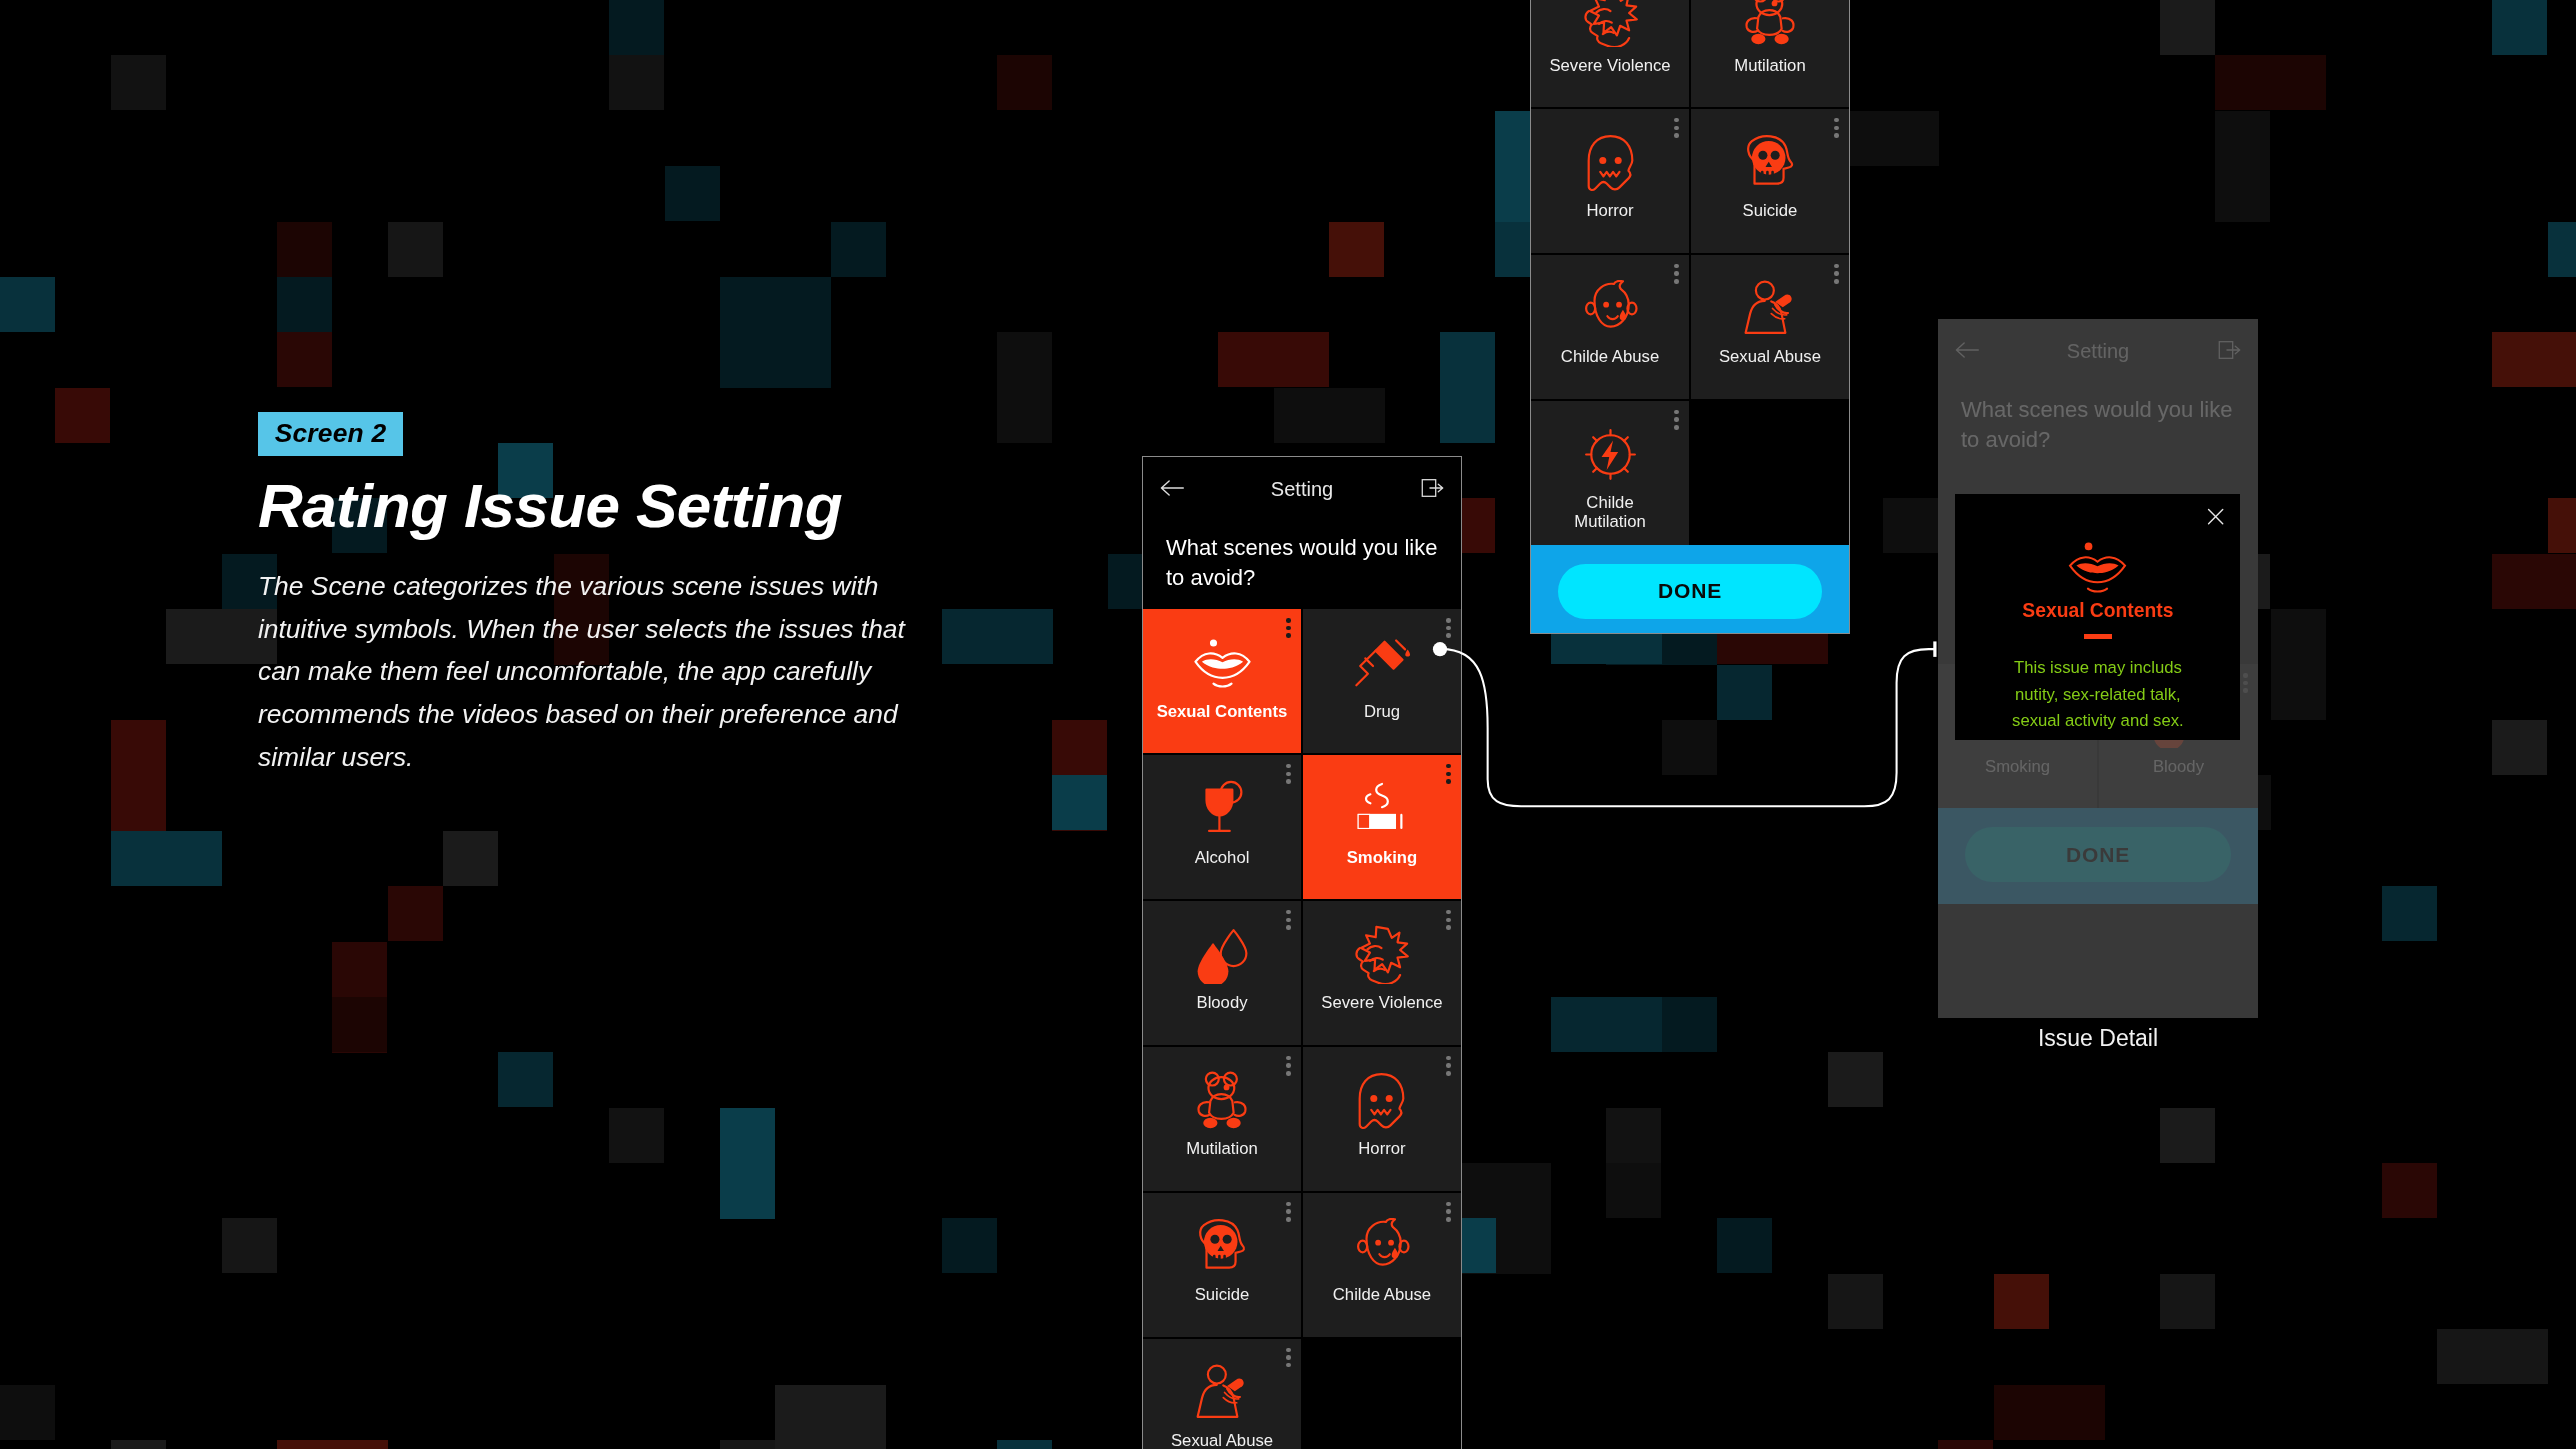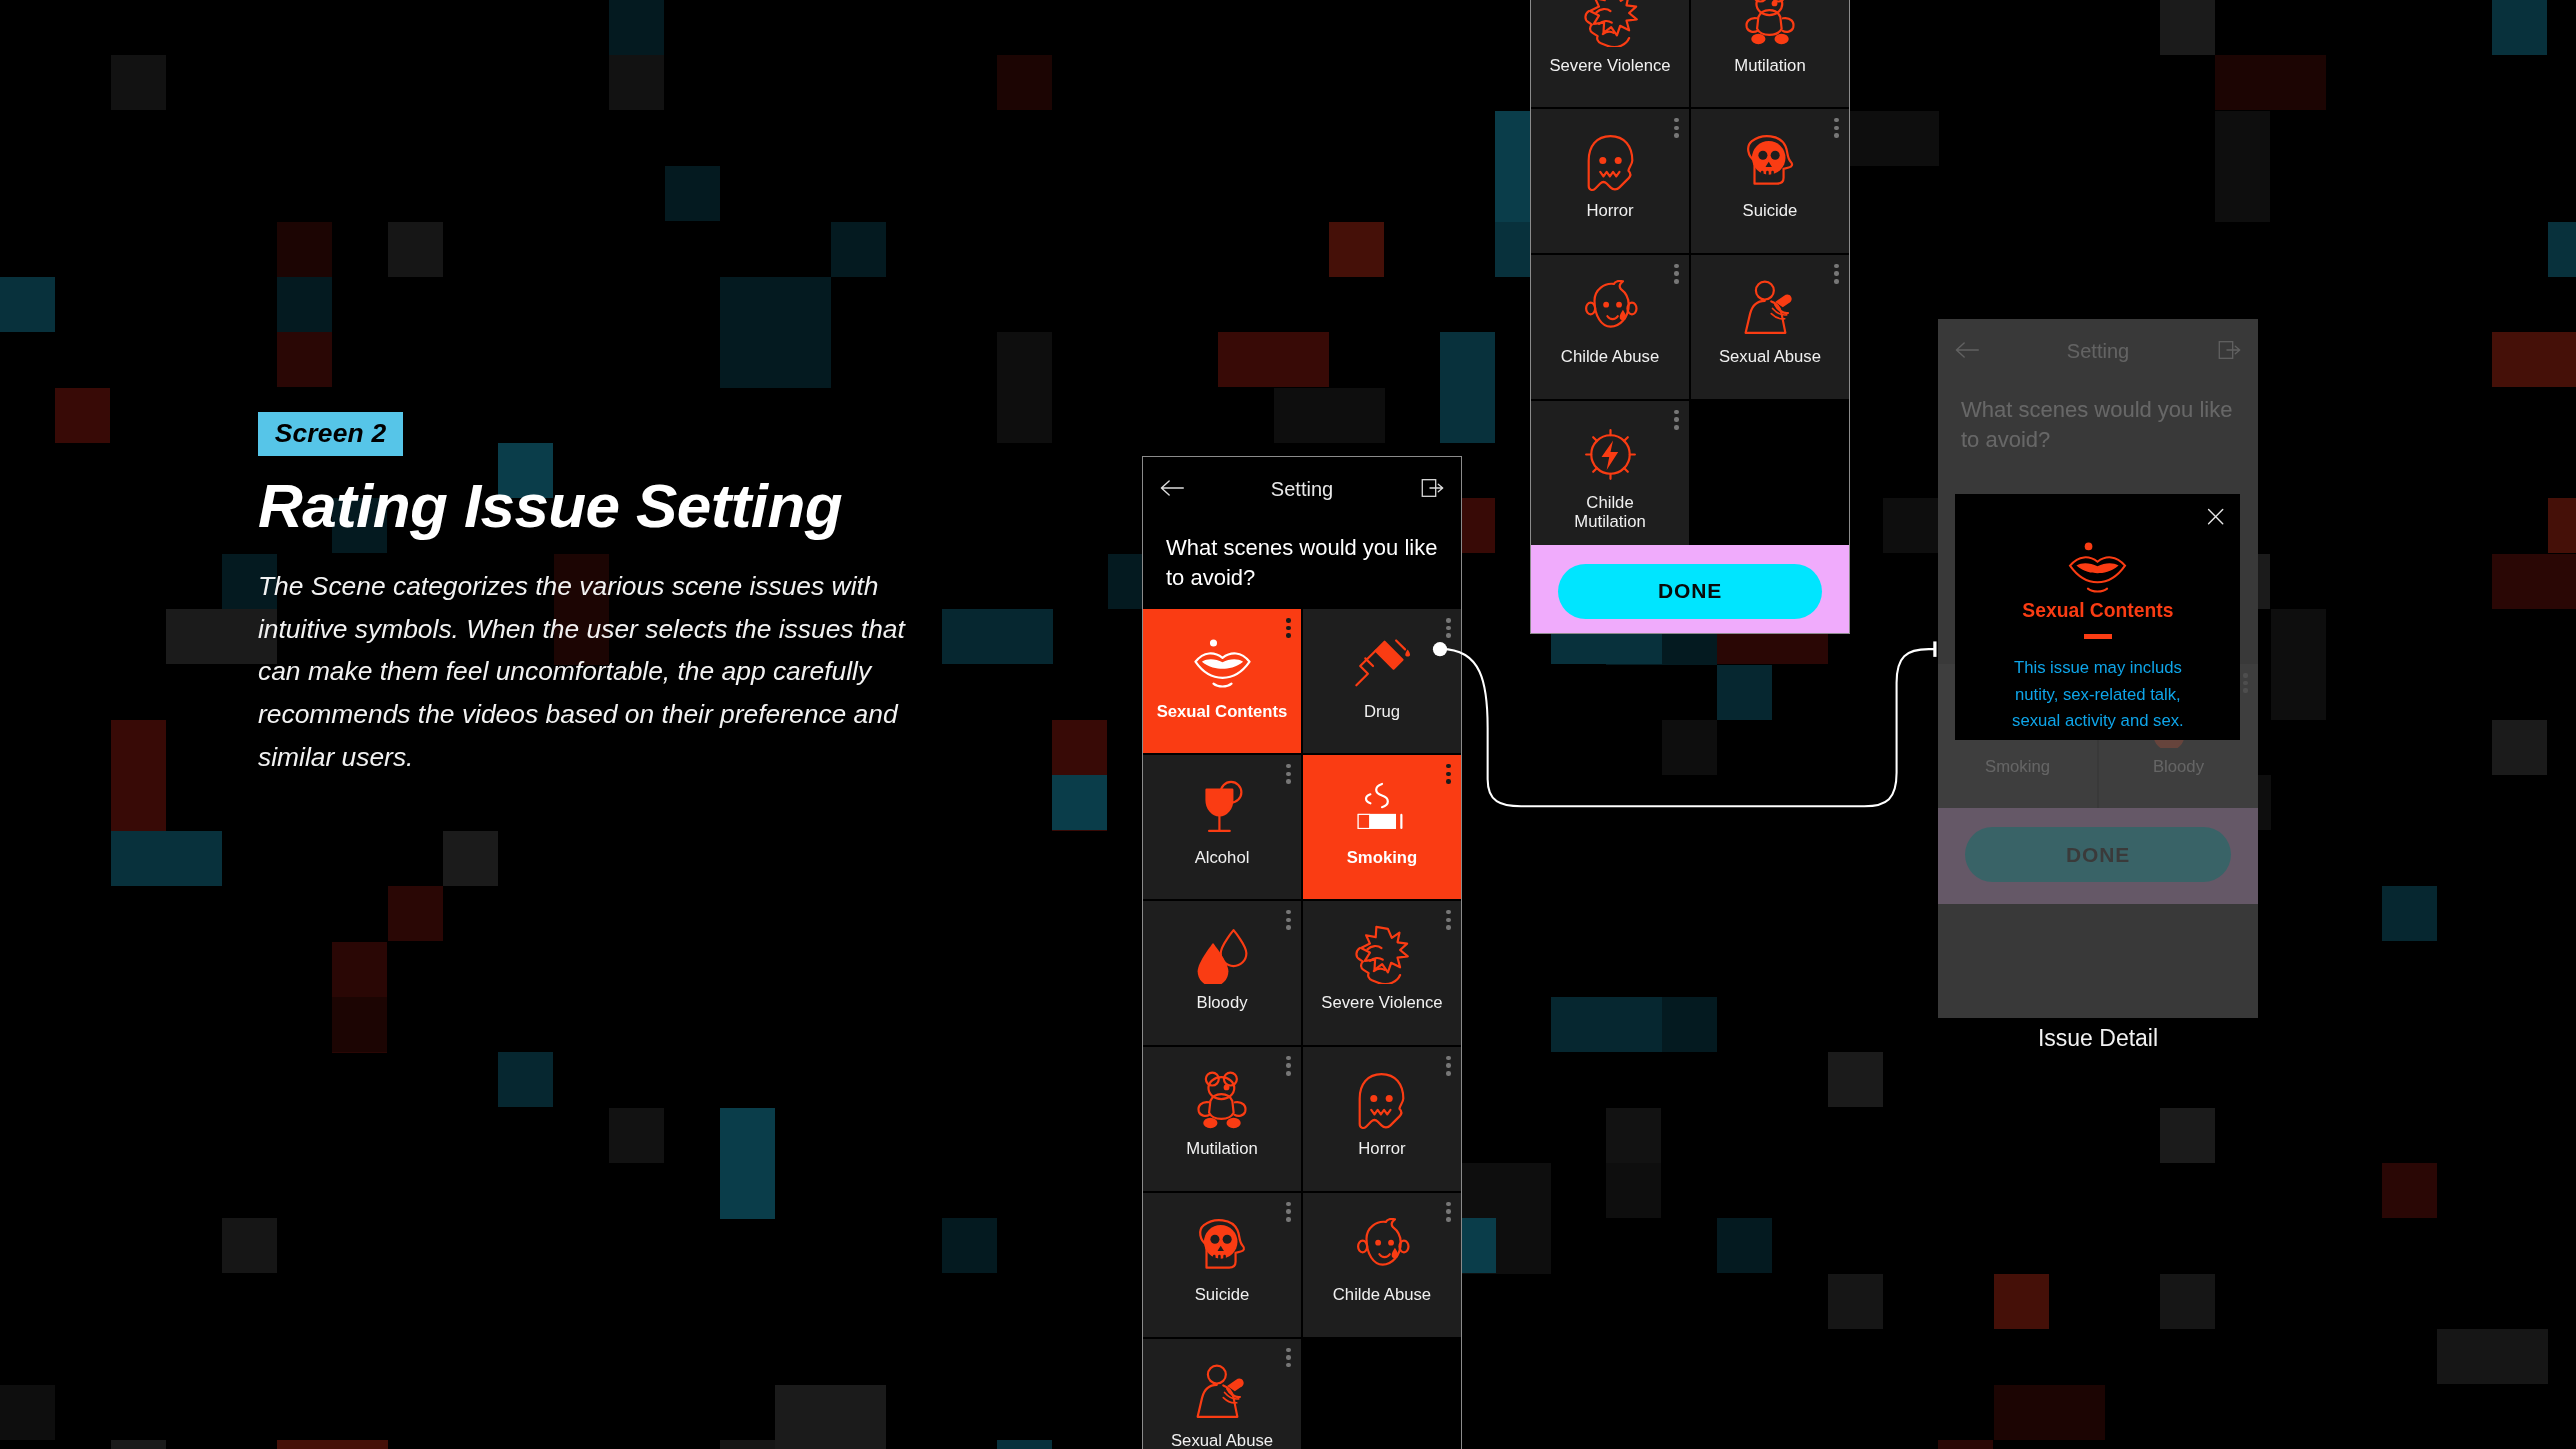--- a/index.html
+++ b/index.html
@@ -61,40 +61,40 @@
   .tile .dots { position:absolute; right:10.3px; top:9px; display:flex; flex-direction:column; gap:3.2px; }
   .tile .dots i { display:block; width:4.5px; height:4.5px; border-radius:50%; background:#777; }
   .tile.selected .dots i { background:#1a1a1a; }
   .tile .glyph { height:72px; display:flex; align-items:center; justify-content:center; margin-top:9px;}
   .tile .tlabel { color:#f0f0f0; font-size:16.7px; text-align:center; line-height:1.14; margin-top:2.6px;}
   .tile.selected .tlabel { color:#ffffff; font-weight:bold; }
 
   
   #phone-b { left:1530px; top:-171px; width:320px; height:805px; }
 
-  .done-wrap { padding:19.3px 27px 22px 27px; background:#f0abfc; }
+  .done-wrap { padding:19.3px 27px 22px 27px; background:#0ea5e9; }
   .done-btn {
     height:55px; border-radius:28px; background:#00e5ff; color:#0a0a0a;
     display:flex; align-items:center; justify-content:center;
     font-size:21px; font-weight:bold; letter-spacing:0.8px;
   }
 
   
   #phone-detail { position:absolute; left:1938px; top:319px; width:320px; height:699px; overflow:hidden; }
   #phone-detail .dimmed { position:absolute; inset:0; background:#000; }
   #phone-detail .dim-overlay { position:absolute; inset:0; background:rgba(70,70,70,0.82); pointer-events:none; }
   .modal {
     position:absolute; left:17.4px; top:175px; width:285px; height:246px;
     background:#000; z-index:5; padding-top:11.6px;
   }
   .modal .close { position:absolute; right:15.5px; top:13px; }
   .modal .m-glyph { display:flex; align-items:center; justify-content:center; margin-top:32px; height:59px; }
   .modal .m-title { text-align:center; color:#fa3c13; font-size:19.3px; font-weight:bold; margin-top:3.9px; }
   .modal .m-rule { width:28px; height:4.5px; background:#fa3c13; margin:11.6px auto 0 auto; }
-  .modal .m-body { color:#0ea5e9; font-size:16.7px; line-height:1.58; text-align:center; margin-top:16.7px; padding:0 39px; }
+  .modal .m-body { color:#84cc16; font-size:16.7px; line-height:1.58; text-align:center; margin-top:16.7px; padding:0 39px; }
   .detail-caption {
     position:absolute; left:1938px; top:1025px; width:320px; text-align:center;
     color:#f2f2f2; font-size:23px;
   }
 
   
   #connector { position:absolute; left:0; top:0; width:2576px; height:1449px; pointer-events:none; }
 </style>
 </head>
 <body>

